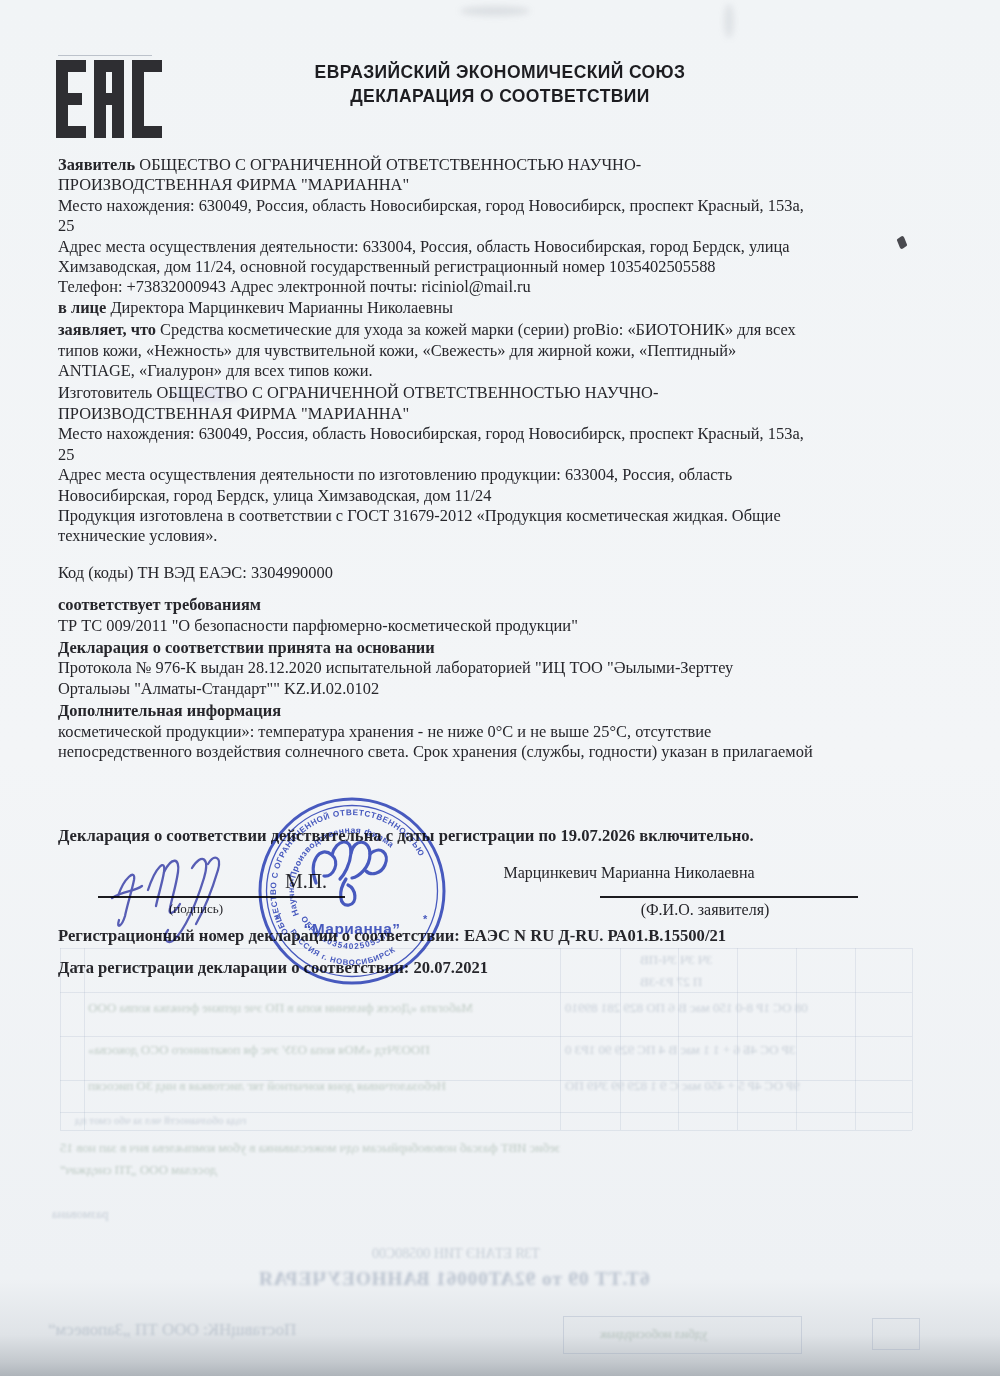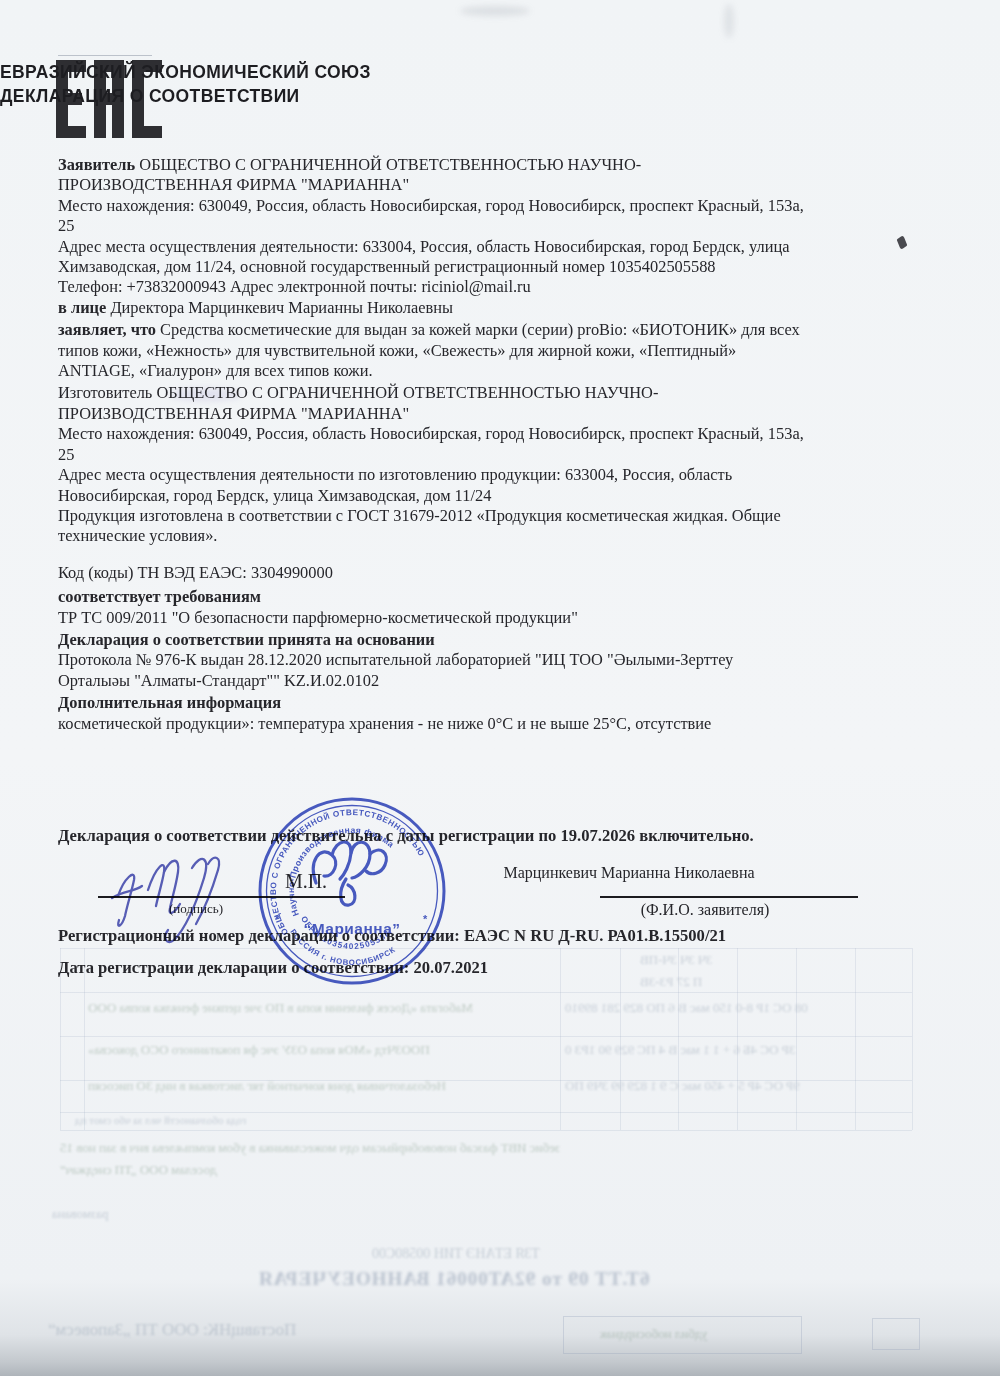--- a/index.html
+++ b/index.html
@@ -1,28 +1,28 @@
 <!DOCTYPE html>
 <html><head>
 <meta charset="utf-8">
 <style>
   html,body{margin:0;padding:0;background:#e9ecef;}
   .page{position:relative;width:1000px;height:1376px;overflow:hidden;
     background:linear-gradient(180deg,#f1f4f6 0%,#f3f5f7 55%,#eef1f4 93%,#dfe3e7 97%,#c3c8cd 99%,#aeb4ba 100%);
     font-family:"Liberation Serif",serif;color:#26262b;}
   
-  .hdr{position:absolute;top:60px;left:0;width:1000px;
+  .hdr{position:absolute;top:60px;left:0;width:1000px;text-align:center;
     font-family:"Liberation Sans",sans-serif;font-weight:bold;font-size:17.5px;
     letter-spacing:.4px;color:#1d1d21;line-height:24px;}
   .eac{position:absolute;left:56px;top:60px;}
   
   .docbody{position:absolute;top:155px;left:58px;width:896px;font-size:16.4px;line-height:20.4px;z-index:2;}
   .ln{white-space:nowrap;}
   .bd{font-weight:bold;}
-  .mt2{margin-top:2px;} .mt4{margin-top:4px;} .mt7{margin-top:16px;}
+  .mt2{margin-top:2px;} .mt4{margin-top:12px;} .mt7{margin-top:16px;}
   .validity{position:absolute;top:826px;left:58px;font-weight:bold;font-size:16.6px;white-space:nowrap;z-index:2;}
   
   .sigline{position:absolute;height:2px;background:#1b1b1f;z-index:2;}
   .lbl{position:absolute;text-align:center;z-index:2;}
   .reg{position:absolute;left:58px;font-weight:bold;font-size:16.6px;white-space:nowrap;z-index:2;}
   
   .stamp{position:absolute;left:254px;top:793px;width:196px;height:196px;z-index:3;mix-blend-mode:multiply;opacity:.92;}
   .sigink{position:absolute;left:104px;top:834px;width:200px;height:112px;z-index:3;mix-blend-mode:multiply;opacity:.9;}
   
   .btl{position:absolute;z-index:1;}
@@ -117,21 +117,21 @@
       <div class="ln"><span class="bd">Заявитель </span><span>ОБЩЕСТВО С ОГРАНИЧЕННОЙ ОТВЕТСТВЕННОСТЬЮ НАУЧНО-</span></div>
       <div class="ln"><span class="bd"></span><span>ПРОИЗВОДСТВЕННАЯ ФИРМА "МАРИАННА"</span></div>
       <div class="ln"><span class="bd"></span><span>Место нахождения: 630049, Россия, область Новосибирская, город Новосибирск, проспект Красный, 153а,</span></div>
       <div class="ln"><span class="bd"></span><span>25</span></div>
       <div class="ln"><span class="bd"></span><span>Адрес места осуществления деятельности: 633004, Россия, область Новосибирская, город Бердск, улица</span></div>
       <div class="ln"><span class="bd"></span><span>Химзаводская, дом 11/24, основной государственный регистрационный номер 1035402505588</span></div>
       <div class="ln"><span class="bd"></span><span>Телефон: +73832000943 Адрес электронной почты: riciniol@mail.ru</span></div>
       <div class="ln"><span class="bd">в лице </span><span>Директора Марцинкевич Марианны Николаевны</span></div>
     </div>
     <div class="sec mt2">
-      <div class="ln"><span class="bd">заявляет, что </span><span>Средства косметические для выдан за кожей марки (серии) proBio: «БИОТОНИК» для всех</span></div>
+      <div class="ln"><span class="bd">заявляет, что </span><span>Средства косметические для ухода за кожей марки (серии) proBio: «БИОТОНИК» для всех</span></div>
       <div class="ln"><span class="bd"></span><span>типов кожи, «Нежность» для чувствительной кожи, «Свежесть» для жирной кожи, «Пептидный»</span></div>
       <div class="ln"><span class="bd"></span><span>ANTIAGE, «Гиалурон» для всех типов кожи.</span></div>
     </div>
     <div class="sec mt2">
       <div class="ln"><span class="bd"></span><span>Изготовитель ОБЩЕСТВО С ОГРАНИЧЕННОЙ ОТВЕТСТВЕННОСТЬЮ НАУЧНО-</span></div>
       <div class="ln"><span class="bd"></span><span>ПРОИЗВОДСТВЕННАЯ ФИРМА "МАРИАННА"</span></div>
       <div class="ln"><span class="bd"></span><span>Место нахождения: 630049, Россия, область Новосибирская, город Новосибирск, проспект Красный, 153а,</span></div>
       <div class="ln"><span class="bd"></span><span>25</span></div>
       <div class="ln"><span class="bd"></span><span>Адрес места осуществления деятельности по изготовлению продукции: 633004, Россия, область</span></div>
       <div class="ln"><span class="bd"></span><span>Новосибирская, город Бердск, улица Химзаводская, дом 11/24</span></div>
@@ -146,20 +146,21 @@
       <div class="ln"><span class="bd"></span><span>ТР ТС 009/2011 "О безопасности парфюмерно-косметической продукции"</span></div>
     </div>
     <div class="sec mt2">
       <div class="ln"><span class="bd">Декларация о соответствии принята на основании</span><span></span></div>
       <div class="ln"><span class="bd"></span><span>Протокола № 976-К выдан 28.12.2020  испытательной лабораторией "ИЦ ТОО "Әылыми-Зерттеу</span></div>
       <div class="ln"><span class="bd"></span><span>Орталыәы "Алматы-Стандарт"" KZ.И.02.0102</span></div>
     </div>
     <div class="sec mt2">
       <div class="ln"><span class="bd">Дополнительная информация</span><span></span></div>
       <div class="ln"><span class="bd"></span><span>косметической продукции»: температура хранения - не ниже 0°С и не выше 25°С, отсутствие</span></div>
+      <div class="ln"><span class="bd"></span><span>непосредственного воздействия солнечного света. Срок хранения (службы, годности) указан в прилагаемой</span></div>
     </div>
   </div>
 
   <div class="validity">Декларация о соответствии действительна с даты регистрации по 19.07.2026 включительно.</div>
 
   <div class="sigline" style="left:98px;top:896px;width:247px"></div>
   <div class="lbl" style="left:136px;top:901px;width:120px;font-size:13px">(подпись)</div>
   <div class="lbl" style="left:284px;top:870px;width:44px;font-size:20px">М.П.</div>
   <div class="sigline" style="left:600px;top:896px;width:258px"></div>
   <div class="lbl" style="left:468px;top:864px;width:322px;font-size:16px">Марцинкевич Марианна Николаевна</div>

